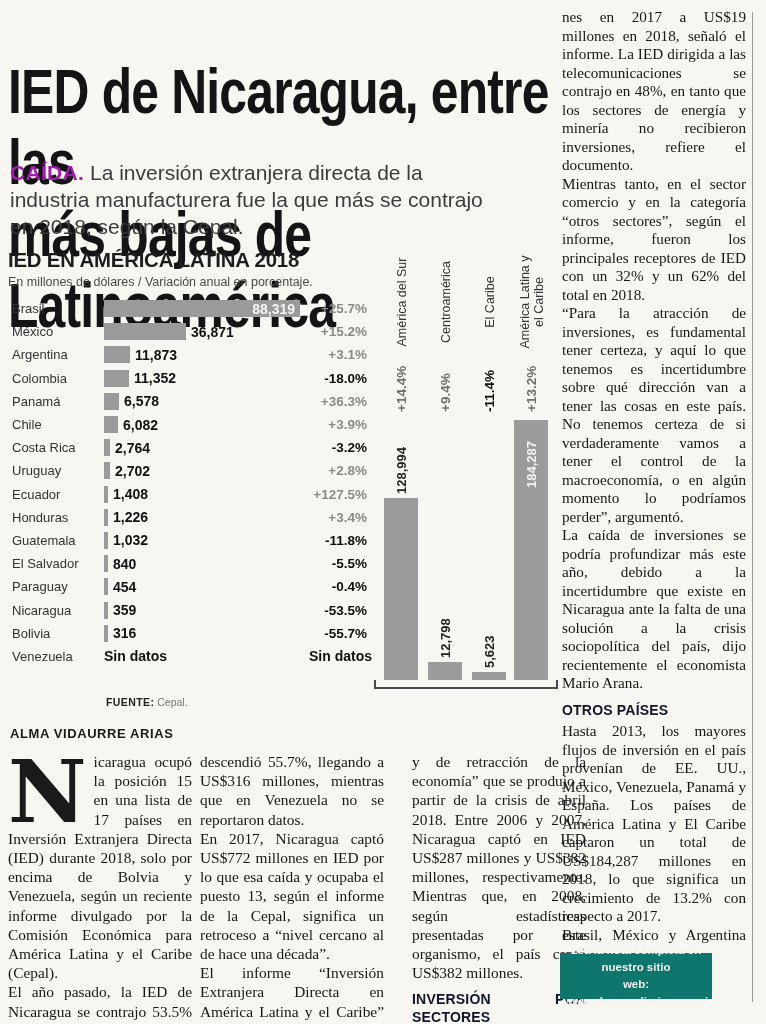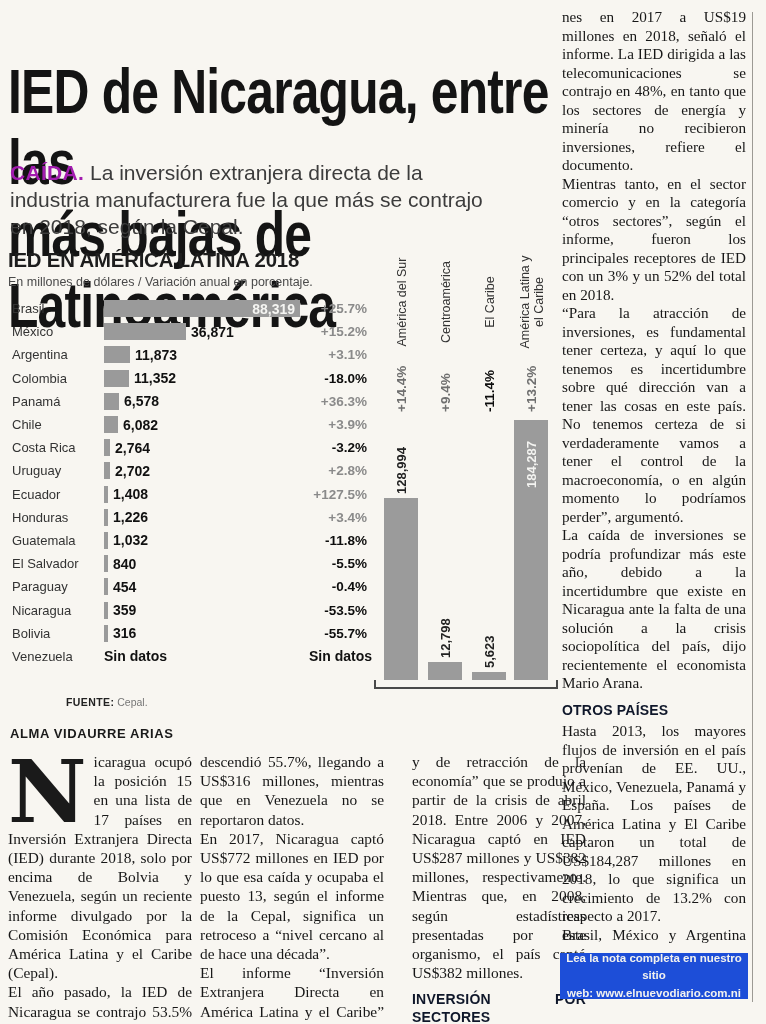--- a/index.html
+++ b/index.html
@@ -23,21 +23,21 @@
   .band{position:relative;flex:1;height:33px;display:flex;align-items:center;}
   .hbar{position:relative;height:17px;background:#9a9a9a;flex:none;}
   .val{font-weight:bold;font-size:14px;color:#111;margin-left:5px;white-space:nowrap;}
   .inval{position:absolute;right:5px;top:1px;color:#f5f5f2;margin:0;}
   .nodata{font-weight:bold;color:#111;margin-left:0;}
   .pct{position:absolute;right:5px;font-size:13.5px;font-weight:bold;white-space:nowrap;}
   .pct.pos{color:#8a8a8a;}
   .pct.neg{color:#0d0d0d;}
   .pct.nodata{color:#111;position:absolute;right:0;margin:0;font-size:14px;}
   .fuente{position:absolute;left:58px;top:448px;font-size:10.5px;color:#777;}
-  .fuente b{color:#222;letter-spacing:.4px;}
+  .fuente b{color:#222;letter-spacing:.4px;margin-left:40px;}
   
   .vchart{position:absolute;left:372px;top:252px;width:188px;height:448px;}
   .vbar{position:absolute;width:34px;background:#9b9b9b;}
   .rotwrap{position:absolute;width:44px;}
   .rotinner{position:absolute;left:50%;top:50%;transform:translate(-50%,-50%) rotate(-90deg);
     text-align:left;line-height:1.12;}
   .vcat{font-size:12.5px;color:#333;text-align:center;}
   .vpct{font-size:13.5px;font-weight:bold;}
   .vpct.pos{color:#6f6f6f;}
   .vpct.neg{color:#0d0d0d;}
@@ -55,21 +55,21 @@
   #col2{left:200px;width:184px;}
   #col3{left:388px;width:174px;margin-left:24px;}
   .colhead{font-family:"Liberation Sans",sans-serif;font-weight:800;font-size:14px;
     letter-spacing:.2px;margin:9px 0 3px;line-height:1.25;color:#0f172a;}
   .dropcap{float:left;font-family:"DejaVu Serif",serif;font-weight:bold;font-size:86px;
     line-height:.78em;margin:6px 7px 0 0;color:#1a1a1a;}
   .rightcol{position:absolute;left:562px;top:8px;width:184px;height:940px;overflow:hidden;
     font-family:"Liberation Serif",serif;font-size:15.2px;line-height:18.5px;
     text-align:justify;color:#171717;}
   .rightcol p{margin:0;}
-  .webbox{position:absolute;left:560px;top:953px;width:188px;height:46px;background:#1d4ed8;
+  .webbox{position:absolute;left:560px;top:953px;width:152px;height:46px;background:#0f766e;
     color:#f2f2ef;display:flex;flex-direction:column;align-items:center;justify-content:center;
     font-size:11.5px;font-weight:bold;line-height:1.5;text-align:center;}
   .rule-right{position:absolute;left:752px;top:12px;width:1px;height:990px;background:#9c9a94;}
 </style>
 </head>
 <body>
 
 <div class="page">
 
   <h1 class="headline">IED de Nicaragua, entre las
@@ -268,21 +268,21 @@
       <p>En 2017, Nicaragua captó US$772 millones en IED por lo que esa caída y ocupaba el puesto 13, según el informe de la Cepal, significa un retroceso a “nivel cercano al de hace una década”.</p>
       <p>El informe “Inversión Extranjera Directa en América Latina y el Caribe” detalla que el decrecimiento en los flujos de IED en Nicaragua fue afectado por un “contexto de tensión sociopolítica</p>
     </div>
   <div class="col" id="col3">
       <p>y de retracción de la economía” que se produjo a partir de la crisis de abril 2018. Entre 2006 y 2007, Nicaragua captó en IED US$287 millones y US$382 millones, respectivamente. Mientras que, en 2008, según estadísticas presentadas por este organismo, el país captó US$382 millones.</p>
       <div class="colhead">INVERSIÓN POR SECTORES</div>
     </div>
 
   <div class="rightcol" id="rightcol">
       <p>nes en 2017 a US$19 millones en 2018, señaló el informe. La IED dirigida a las telecomunicaciones se contrajo en 48%, en tanto que los sectores de energía y minería no recibieron inversiones, refiere el documento.</p>
-      <p>Mientras tanto, en el sector comercio y en la categoría “otros sectores”, según el informe, fueron los principales receptores de IED con un 3% y un 52% del total en 2018.</p>
+      <p>Mientras tanto, en el sector comercio y en la categoría “otros sectores”, según el informe, fueron los principales receptores de IED con un 32% y un 62% del total en 2018.</p>
       <p>“Para la atracción de inversiones, es fundamental tener certeza, y aquí lo que tenemos es incertidumbre sobre qué dirección van a tener las cosas en este país. No tenemos certeza de si verdaderamente vamos a tener el control de la macroeconomía, o en algún momento lo podríamos perder”, argumentó.</p>
       <p>La caída de inversiones se podría profundizar más este año, debido a la incertidumbre que existe en Nicaragua ante la falta de una solución a la crisis sociopolítica del país, dijo recientemente el economista Mario Arana.</p>
       <div class="colhead">OTROS PAÍSES</div>
       <p>Hasta 2013, los mayores flujos de inversión en el país provenían de EE. UU., México, Venezuela, Panamá y España. Los países de América Latina y El Caribe captaron un total de US$184,287 millones en 2018, lo que significa un crecimiento de 13.2% con respecto a 2017.</p>
       <p>Brasil, México y Argentina son los tres países que en ese orden ocuparon los tres primeros lugares en esa lista como los países con las mayores inversiones.</p>
     </div>
 
   <div class="webbox">
     <span>Lea la nota completa en nuestro sitio</span>
     <span>web: www.elnuevodiario.com.ni</span>

